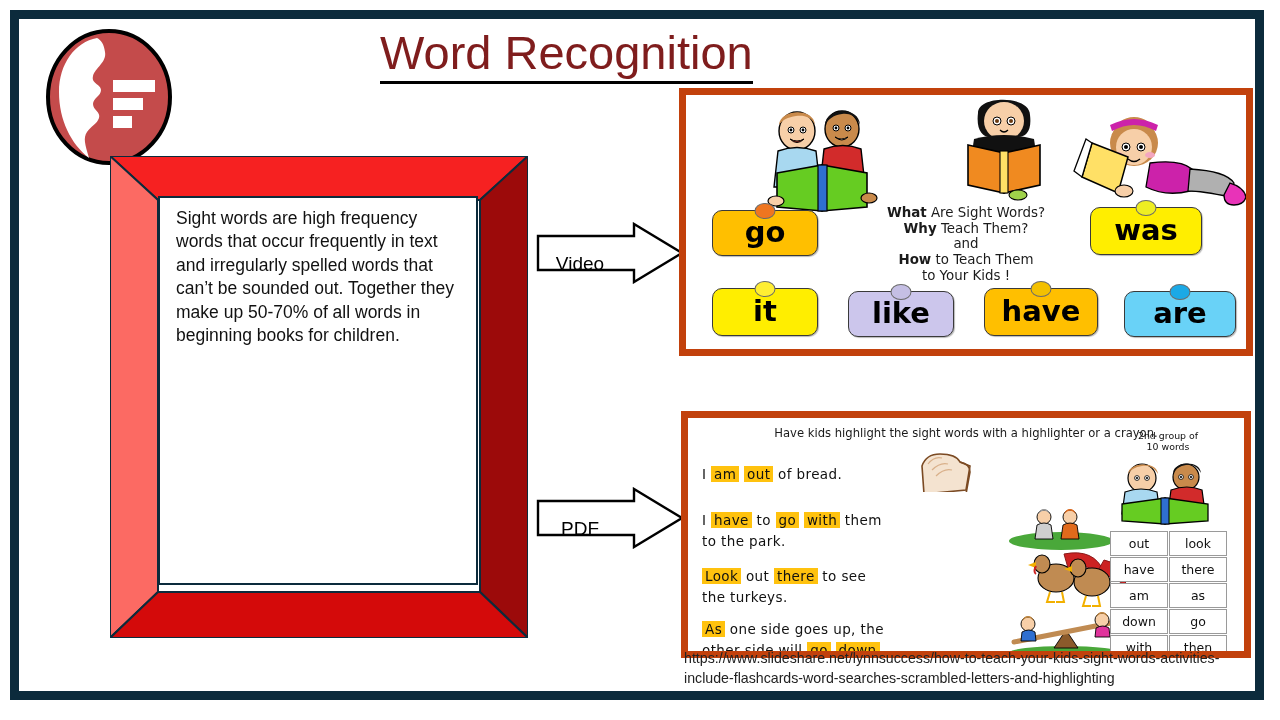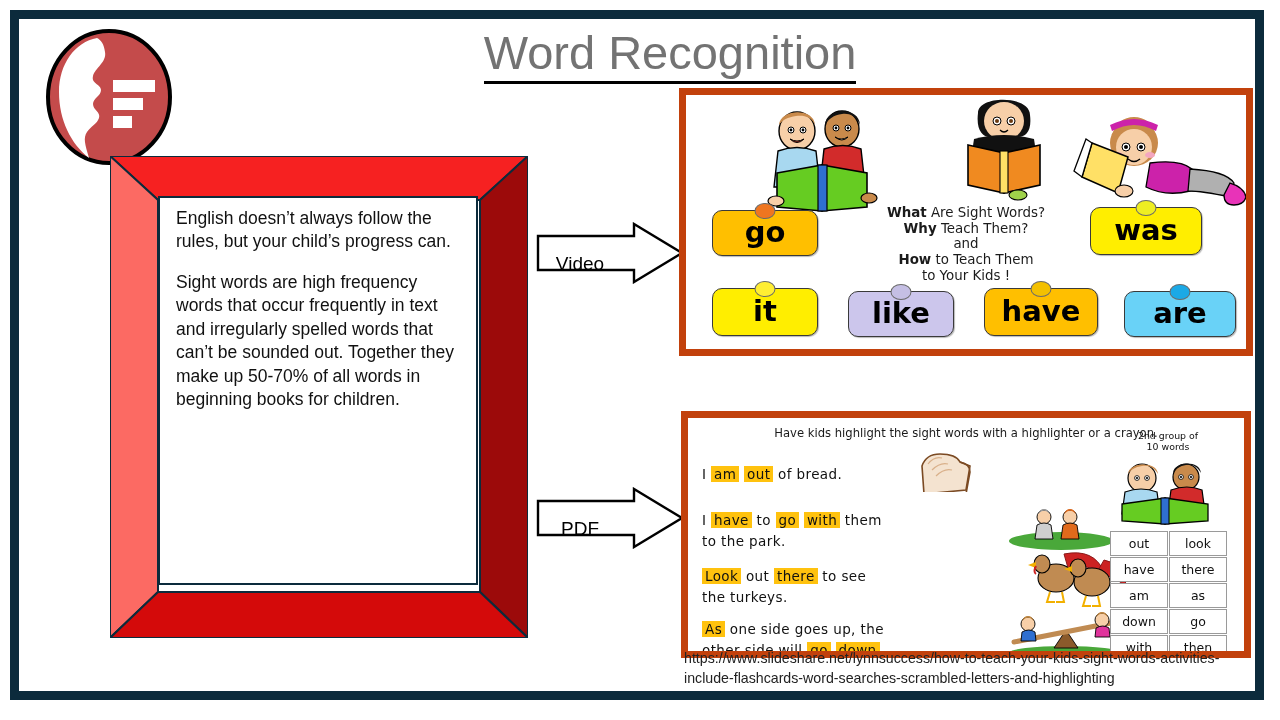--- a/index.html
+++ b/index.html
@@ -10,22 +10,22 @@
 
   
   .page-border{position:absolute;left:10px;top:10px;width:1254px;height:690px;
       border:9px solid #0c2b3c;box-sizing:border-box;}
 
   
   .logo{position:absolute;left:45px;top:28px;width:128px;height:138px;}
   .logo svg{display:block;width:128px;height:138px;}
 
   
-  .title{position:absolute;left:380px;top:26px;width:580px;text-align:center;
-      font-size:47px;color:#737373;letter-spacing:0px;line-height:1.15;white-space:nowrap;}
+  .title{position:absolute;left:380px;top:26px;width:580px;text-align:left;
+      font-size:47px;color:#7f1d1d;letter-spacing:0px;line-height:1.15;white-space:nowrap;}
   .title span{border-bottom:3px solid #000;padding-bottom:2px;}
 
   
   .frame{position:absolute;left:110px;top:156px;width:418px;height:482px;}
   .frame svg{position:absolute;left:0;top:0;width:100%;height:100%;}
 
   .frame-inner{position:absolute;left:158px;top:196px;width:320px;height:389px;
       background:#ffffff;border:2px solid #0c2b3c;box-sizing:border-box;}
   .frame-text{position:absolute;left:16px;top:9px;width:288px;
       font-size:17.5px;line-height:1.34;color:#111;}
@@ -104,21 +104,20 @@
     <svg viewBox="0 0 418 482" preserveAspectRatio="none">
       <polygon points="0,0 418,0 370,44 48,44" fill="#f62121" stroke="#0c2b3c" stroke-width="2"></polygon>
       <polygon points="0,0 48,44 48,436 0,482" fill="#fc6a63" stroke="#0c2b3c" stroke-width="2"></polygon>
       <polygon points="418,0 418,482 370,436 370,44" fill="#9c0a0a" stroke="#0c2b3c" stroke-width="2"></polygon>
       <polygon points="0,482 48,436 370,436 418,482" fill="#d40a0a" stroke="#0c2b3c" stroke-width="2"></polygon>
     </svg>
   </div>
 
   <div class="frame-inner">
     <div class="frame-text">
-      <p>English doesn’t always follow the rules, but your child’s progress can.</p>
       <p>Sight words are high frequency words that occur frequently in text and irregularly spelled words that can’t be sounded out. Together they make up 50-70% of all words in beginning books for children.</p>
     </div>
   </div>
 
   <div class="arrow arrow-video">
     <svg width="148" height="62" viewBox="0 0 148 62">
       <polygon points="2,14 98,14 98,2 146,31 98,60 98,48 2,48" fill="#ffffff" stroke="#000" stroke-width="2.4"></polygon>
     </svg>
     <div class="lbl">Video</div>
   </div>

